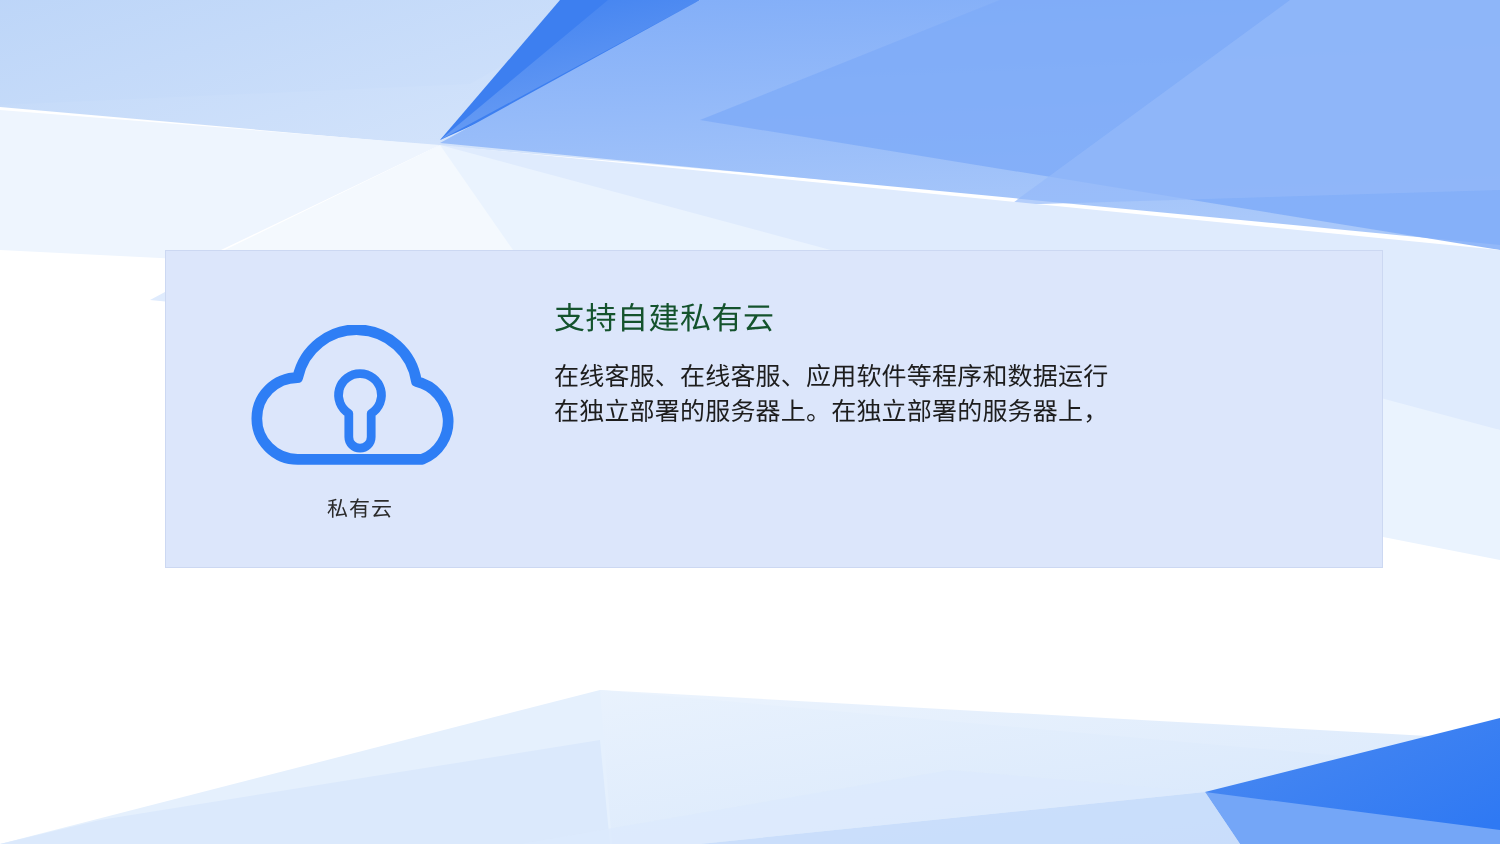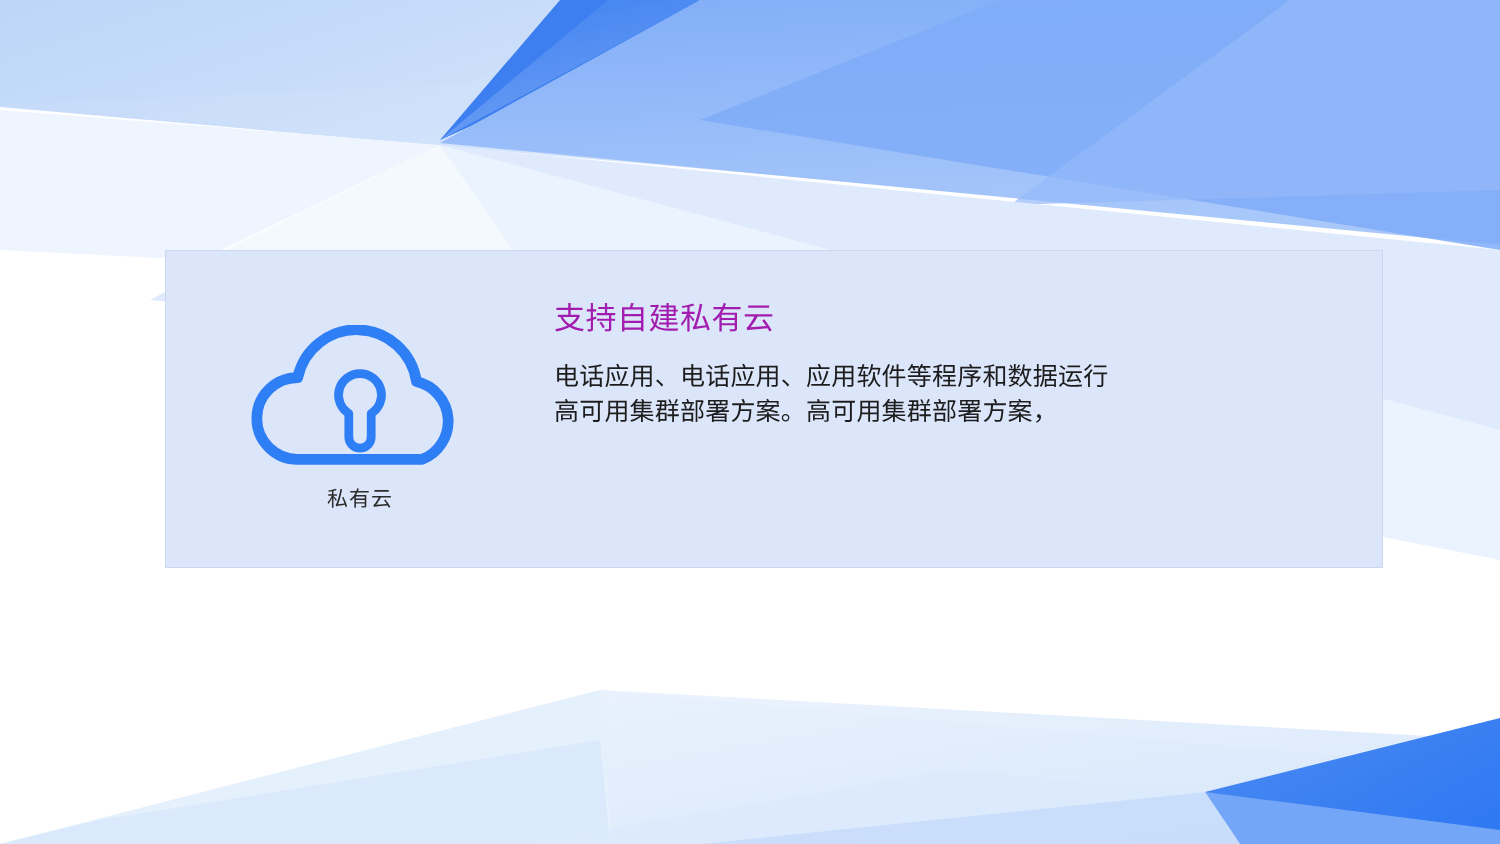--- a/index.html
+++ b/index.html
@@ -53,39 +53,39 @@
     box-sizing: border-box;
   }
 
   .cloud-icon {
     display: block;
     width: 232px;
     height: 146px;
   }
 
   .icon-caption {
-    margin-top: 14px;
+    margin-top: 24px;
     font-size: 21px;
     line-height: 1.3;
     color: #2b2b2b;
     letter-spacing: 1px;
     font-family: "Liberation Sans", "DejaVu Sans", sans-serif;
   }
 
   .card-text-col {
     flex: 1 1 auto;
     padding-top: 49px;
     padding-right: 90px;
     box-sizing: border-box;
   }
 
   .card-title {
     font-size: 31px;
     line-height: 1.25;
-    color: #a21caf;
+    color: #14532d;
     margin: 0 0 20px 0;
     letter-spacing: 0.5px;
     font-weight: normal;
     font-family: "Liberation Sans", "DejaVu Sans", sans-serif;
   }
 
   .card-body {
     font-size: 25px;
     line-height: 35px;
     color: #1d1d1d;
@@ -172,20 +172,20 @@
                  a 11.5 11.5 0 0 1 -23 0
                  l 0 -24.2
                  A 22 22 0 0 1 116 50 Z" fill="none" stroke="#2e7ef5" stroke-width="9" stroke-linejoin="round" stroke-linecap="round"></path>
       </svg>
       <div class="icon-caption">私有云</div>
     </div>
 
     <div class="card-text-col">
       <h2 class="card-title">支持自建私有云</h2>
       <div class="card-body">
-        <span class="body-line">电话应用、电话应用、应用软件等程序和数据运行</span>
-        <span class="body-line">高可用集群部署方案。高可用集群部署方案，</span>
+        <span class="body-line">在线客服、在线客服、应用软件等程序和数据运行</span>
+        <span class="body-line">在独立部署的服务器上。在独立部署的服务器上，</span>
       </div>
     </div>
 
   </div>
 
 </div>
 
 </body></html>

